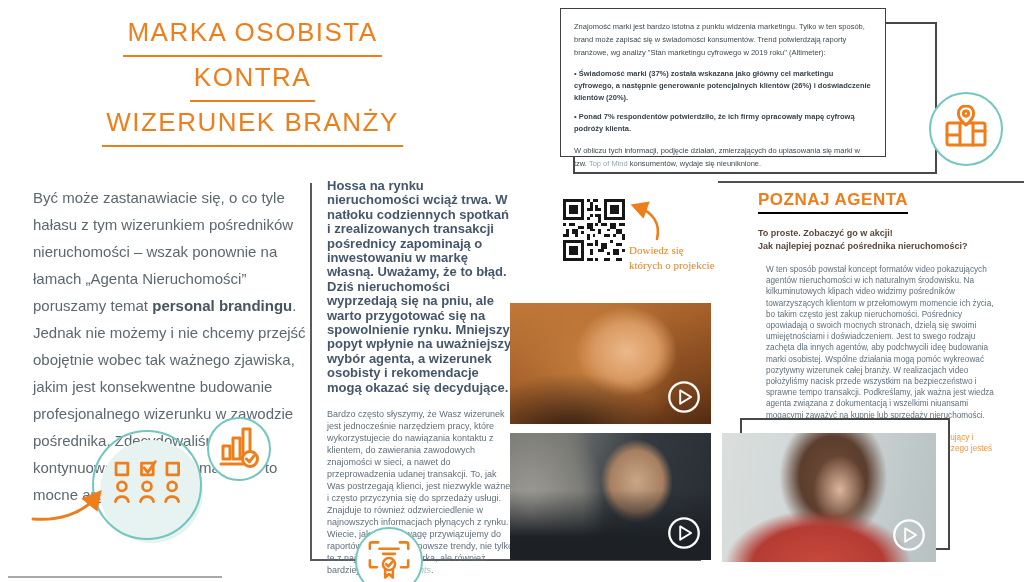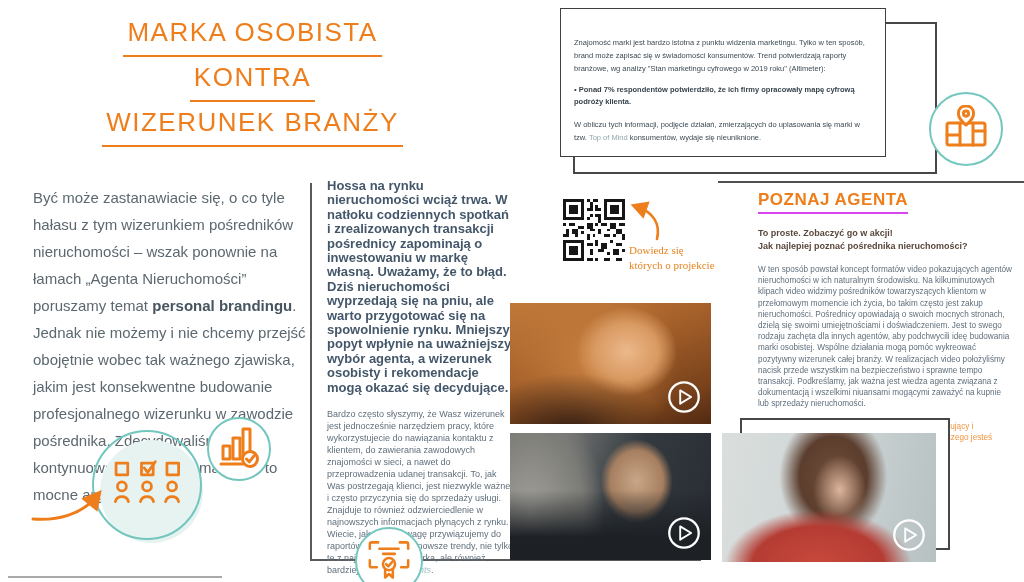--- a/index.html
+++ b/index.html
@@ -15,21 +15,21 @@
   .intro{position:absolute;left:25px;top:176px;width:282px;margin:8px;
          font-size:15px;line-height:27px;color:#5c6870;}
   .intro strong{color:#46555f;}
 
   
   .info-shadow{position:absolute;left:573px;top:22px;width:360px;height:148px;
                border:2px solid #474747;background:#fff;}
   .info-box{position:absolute;left:560px;top:8px;width:326px;height:149px;box-sizing:border-box;
             background:#fff;border:1.5px solid #3f3f3f;padding:12px 13px;
             font-size:7.5px;line-height:12.8px;color:#3d4a53;}
-  .info-box p{margin:16px 0 9px 0;}
+  .info-box p{margin:0 0 9px 0;}
   .info-box .bullet{font-weight:bold;color:#37434c;line-height:11.8px;margin:0 0 7px 0;}
   .info-box .bullet::before{content:"• ";}
   .info-box .closing{margin:11px 0 0 0;}
   .info-box .closing .tealic{color:#8fa9b0;}
 
   
   .map-circle{position:absolute;left:929px;top:92px;width:70px;height:70px;border-radius:50%;
               background:#fff;border:2.5px solid #74c7bf;display:flex;align-items:center;justify-content:center;}
   .tr-line{position:absolute;left:718px;top:181px;width:306px;border-top:2px solid #515151;}
 
@@ -43,23 +43,23 @@
 
   
   .qr{position:absolute;left:563px;top:199px;width:62px;height:62px;}
   .qr-arrow{position:absolute;left:630px;top:201px;}
   .qr-caption{position:absolute;left:629px;top:243px;font-family:"Liberation Serif",serif;
               font-size:11px;line-height:15px;color:#e5831f;}
 
   
   .agent-col{position:absolute;left:758px;top:190px;width:254px;}
   .agent-col h2{margin:0 0 13px 0;display:inline-block;font-size:17px;letter-spacing:.5px;
-                color:#ee7e1b;border-bottom:2px solid #d946ef;padding-bottom:2px;font-weight:700;}
+                color:#ee7e1b;border-bottom:2px solid #000000;padding-bottom:2px;font-weight:700;}
   .agent-col .aintro{font-size:9px;font-weight:bold;color:#5a473c;line-height:13px;margin:0 0 11px 0;}
-  .agent-col .abody{margin:0;font-size:8.2px;color:#5f6f7c;line-height:11.2px;}
+  .agent-col .abody{margin:8px;font-size:8.2px;color:#5f6f7c;line-height:11.2px;}
   .agent-col .aquestion{margin:11px 0 0 0;font-size:8.2px;color:#f0953f;line-height:11.5px;}
 
   
   .v3-frame{position:absolute;left:740px;top:418px;width:206px;height:128px;border:2px solid #474747;background:#fff;}
   .video{position:absolute;overflow:hidden;}
   .video1{left:510px;top:303px;width:201px;height:121px;
     background:
       radial-gradient(140px 90px at 30% 110%, #2e1a10 0%, rgba(46,26,16,0) 70%),
       radial-gradient(70px 62px at 58% 40%, #ecb88a 0%, #d99a62 45%, rgba(217,154,98,0) 72%),
       radial-gradient(130px 140px at 40% 48%, #c77f3e 0%, rgba(199,127,62,0) 68%),
@@ -98,20 +98,21 @@
     <div><span class="tline">MARKA OSOBISTA</span></div>
     <div><span class="tline">KONTRA</span></div>
     <div><span class="tline">WIZERUNEK BRANŻY</span></div>
   </div>
 
   <p class="intro"><span>Być może zastanawiacie się, o co tyle hałasu z tym wizerunkiem pośredników nieruchomości – wszak ponownie na łamach „Agenta Nieruchomości” poruszamy temat </span><strong>personal brandingu</strong><span>. Jednak nie możemy i nie chcemy przejść obojętnie wobec tak ważnego zjawiska, jakim jest konsekwentne budowanie profesjonalnego wizerunku w zawodzie pośrednika. Zdecydowaliśmy się kontynuować ten temat i mamy na to mocne argumenty.</span></p>
 
   <div class="info-shadow"></div>
   <div class="info-box">
     <p>Znajomość marki jest bardzo istotna z punktu widzenia marketingu. Tylko w ten sposób, brand może zapisać się w świadomości konsumentów. Trend potwierdzają raporty branżowe, wg analizy "Stan marketingu cyfrowego w 2019 roku" (Altimeter):</p>
+    <div class="bullet"><span>Świadomość marki (37%) została wskazana jako główny cel marketingu cyfrowego, a następnie generowanie potencjalnych klientów (26%) i doświadczenie klientów (20%).</span></div>
     <div class="bullet"><span>Ponad 7% respondentów potwierdziło, że ich firmy opracowały mapę cyfrową podróży klienta.</span></div>
     <p class="closing"><span>W obliczu tych informacji, podjęcie działań, zmierzających do uplasowania się marki w tzw. </span><span class="tealic">Top of Mind</span><span> konsumentów, wydaje się nieuniknione.</span></p>
   </div>
 
   <div class="map-circle">
     <span>
       <svg width="44" height="44" viewBox="0 0 44 44" fill="none" stroke="#ee7e1b" stroke-width="3" stroke-linejoin="round" stroke-linecap="round">
         <rect x="3" y="18" width="38" height="22" rx="2"></rect>
         <path d="M16 18 V40 M29 18 V40 M3 30 H16 M29 26 H41"></path>
         <path d="M22 1 c-4.6 0 -7.6 3.2 -7.6 7.4 c0 5.2 7.6 11.6 7.6 11.6 c0 0 7.6 -6.4 7.6 -11.6 c0 -4.2 -3 -7.4 -7.6 -7.4 z" fill="#fff"></path>

